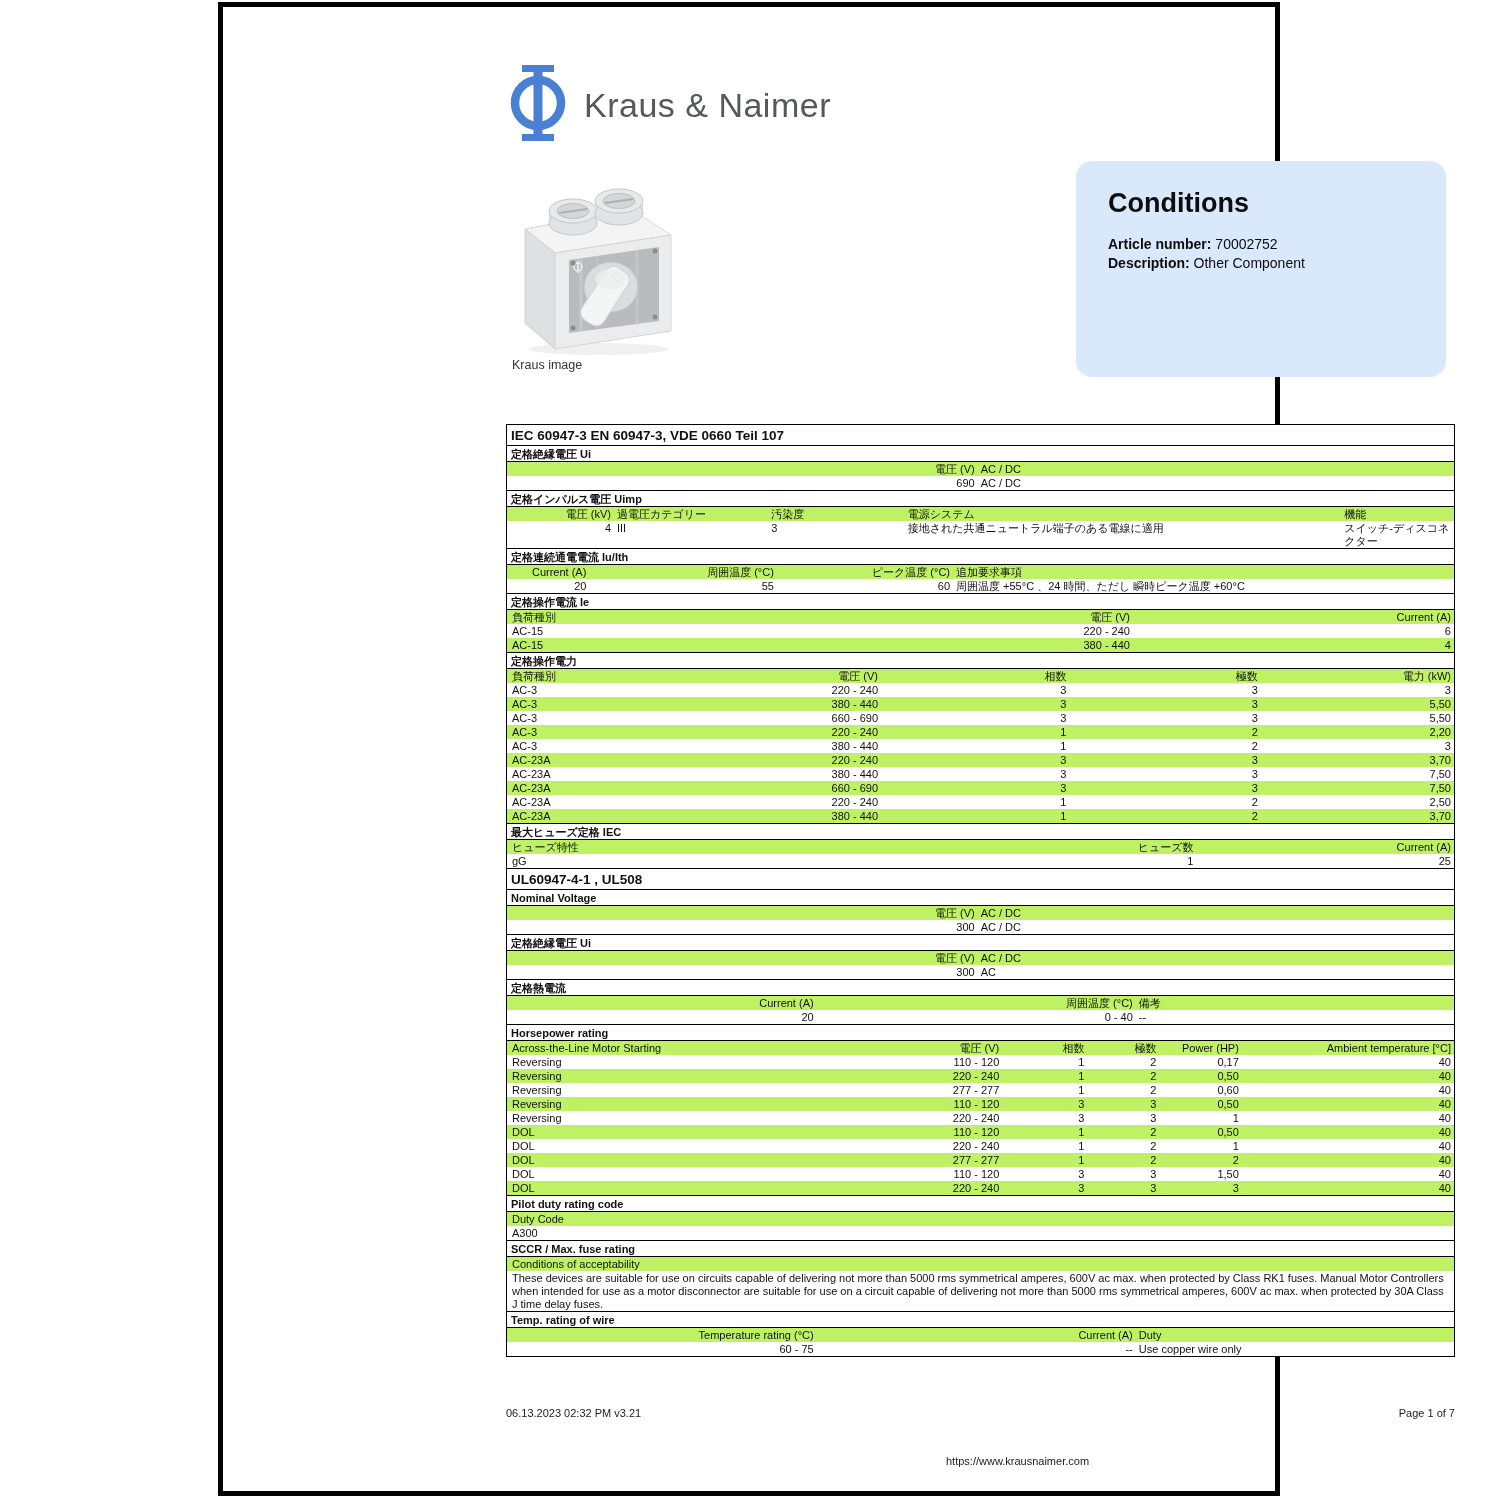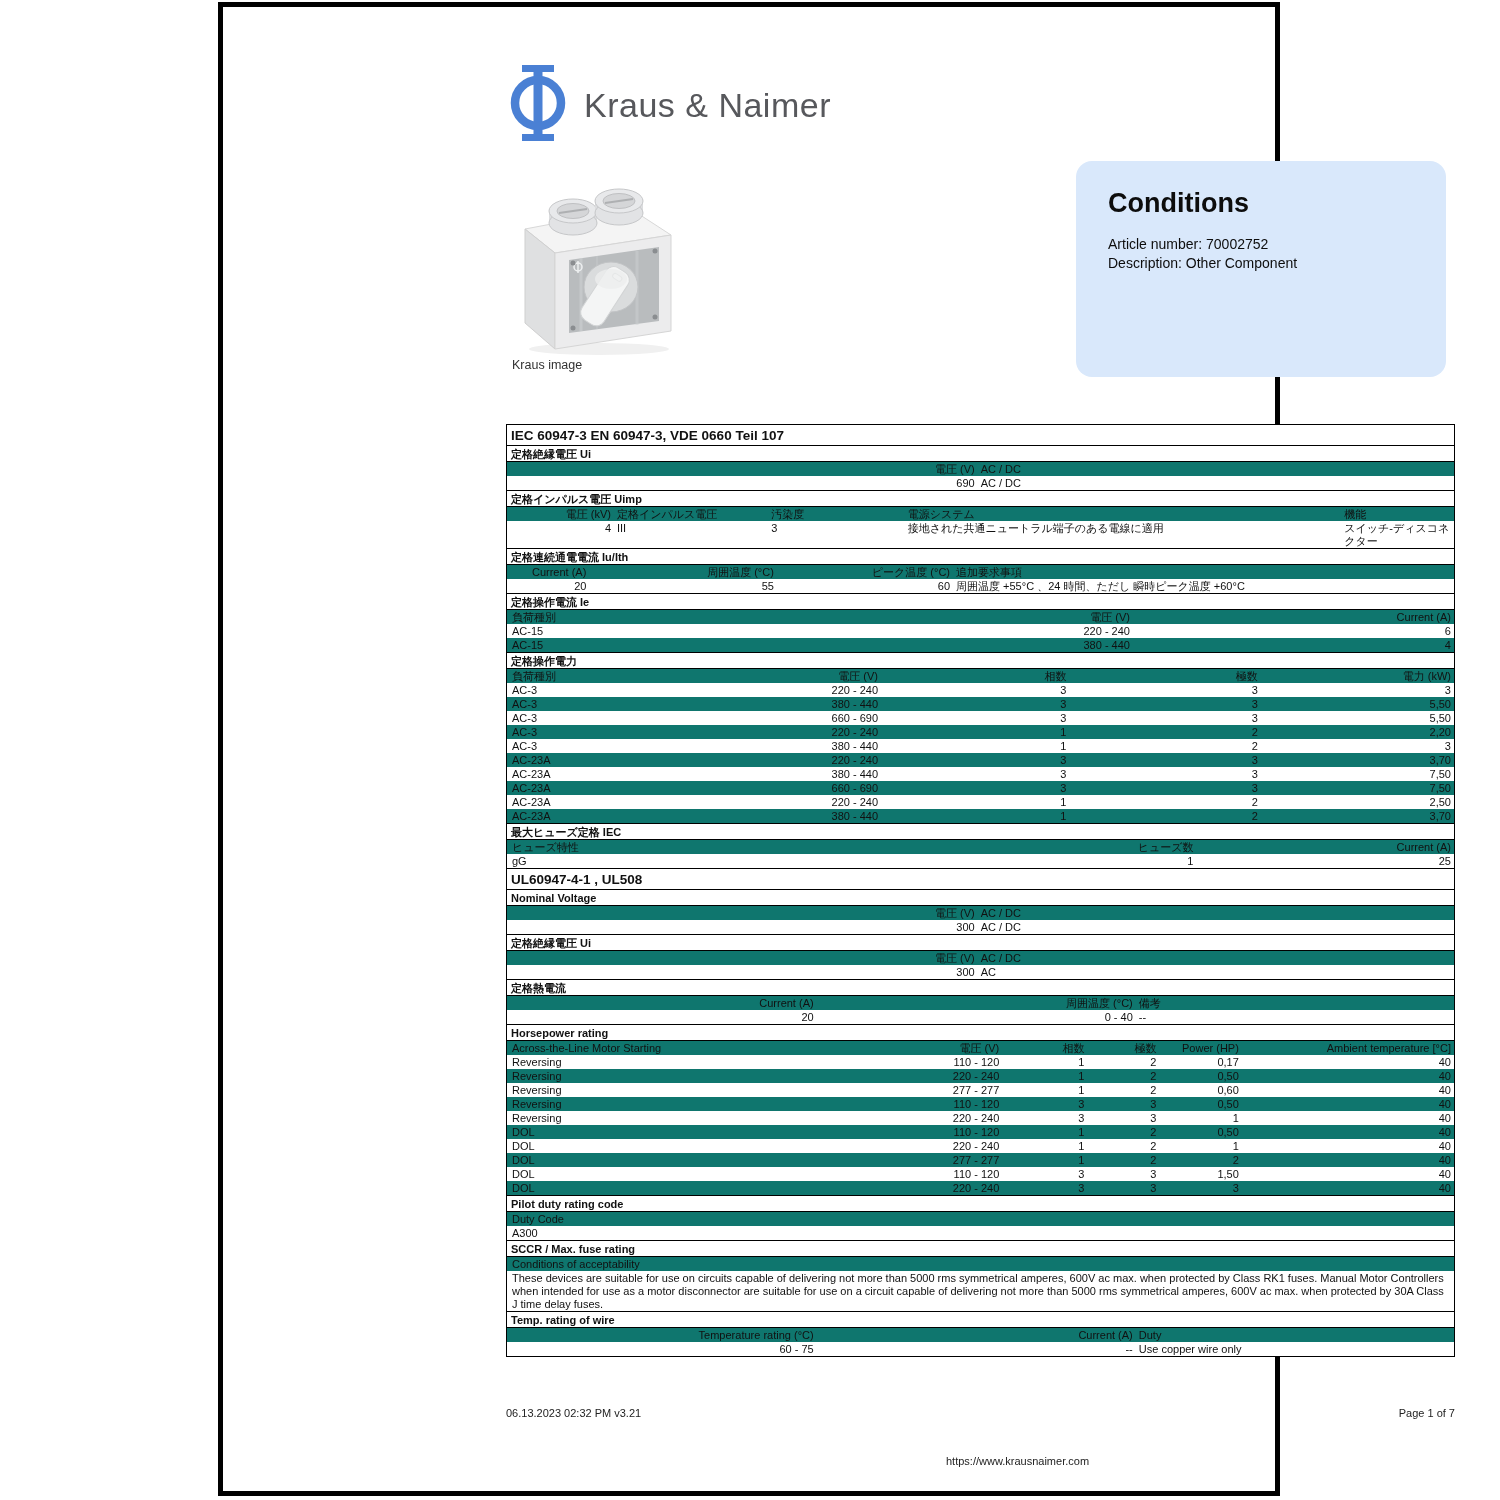--- a/index.html
+++ b/index.html
@@ -18,32 +18,32 @@
   
   .product { position:absolute; left:288px; top:154px; }
   .caption { position:absolute; left:289px; top:351px; font-size:12.5px; color:#333; }
   
   .card {
     position:absolute; left:853px; top:154px; width:370px; height:216px;
     background:#d9e8fb; border-radius:16px; box-sizing:border-box; padding:27px 32px;
   }
   .card-title { font-size:27px; font-weight:bold; color:#0d0d0d; margin:0 0 16px 0; }
   .card-line { font-size:14px; line-height:19px; color:#0d0d0d; }
-  .card-line b { font-weight:normal; }
+  .card-line b { font-weight:bold; }
   
   .tbl {
     position:absolute; left:283px; top:417px; width:949px;
     border:1px solid #000; box-sizing:border-box; font-size:11px; background:#fff;
   }
   .tbl-title { font-weight:bold; font-size:13.5px; line-height:15px; padding:3px 4px 2px; border-bottom:1px solid #000; }
   .tbl-row + .tbl-title { border-top:1px solid #000; }
   .tbl-sec-title { font-weight:bold; font-size:11px; line-height:12px; padding:2px 4px 1px; border-bottom:1px solid #000; }
   .tbl-row + .tbl-sec-title { border-top:1px solid #000; }
   .tbl-row { display:flex; min-height:14px; }
-  .tbl-row.gray { background:#0f766e; }
+  .tbl-row.gray { background:#bef264; }
   .tbl-cell { box-sizing:border-box; padding:1px 3px 0; line-height:13px; }
   .tbl-cell.a-r { text-align:right; }
   .tbl-cell.a-l { text-align:left; }
   .tbl-cell:first-child { padding-left:5px; }
   
   .footer { position:absolute; left:283px; top:1400px; width:949px; height:15px; font-size:11px; color:#222; }
   .footer-left { position:absolute; left:0; top:0; }
   .footer-center { position:absolute; left:440px; top:0;margin-top:48px; }
   .footer-right { position:absolute; right:0; top:0; }
 </style>
@@ -129,21 +129,21 @@
         <div class="tbl-cell a-r" style="width: 49.7%;">電圧 (V)</div>
         <div class="tbl-cell a-l" style="width: 50.3%;">AC / DC</div>
       </div>
       <div class="tbl-row">
         <div class="tbl-cell a-r" style="width: 49.7%;">690</div>
         <div class="tbl-cell a-l" style="width: 50.3%;">AC / DC</div>
       </div>
       <div class="tbl-sec-title">定格インパルス電圧 Uimp</div>
       <div class="tbl-row gray">
         <div class="tbl-cell a-r" style="width: 11.3%;">電圧 (kV)</div>
-        <div class="tbl-cell a-l" style="width: 16.3%;">定格インパルス電圧</div>
+        <div class="tbl-cell a-l" style="width: 16.3%;">過電圧カテゴリー</div>
         <div class="tbl-cell a-l" style="width: 14.4%;">汚染度</div>
         <div class="tbl-cell a-l" style="width: 46.1%;">電源システム</div>
         <div class="tbl-cell a-l" style="width: 11.9%;">機能</div>
       </div>
       <div class="tbl-row">
         <div class="tbl-cell a-r" style="width: 11.3%;">4</div>
         <div class="tbl-cell a-l" style="width: 16.3%;">III</div>
         <div class="tbl-cell a-l" style="width: 14.4%;">3</div>
         <div class="tbl-cell a-l" style="width: 46.1%;">接地された共通ニュートラル端子のある電線に適用</div>
         <div class="tbl-cell a-l" style="width: 11.9%;">スイッチ-ディスコネクター</div>

